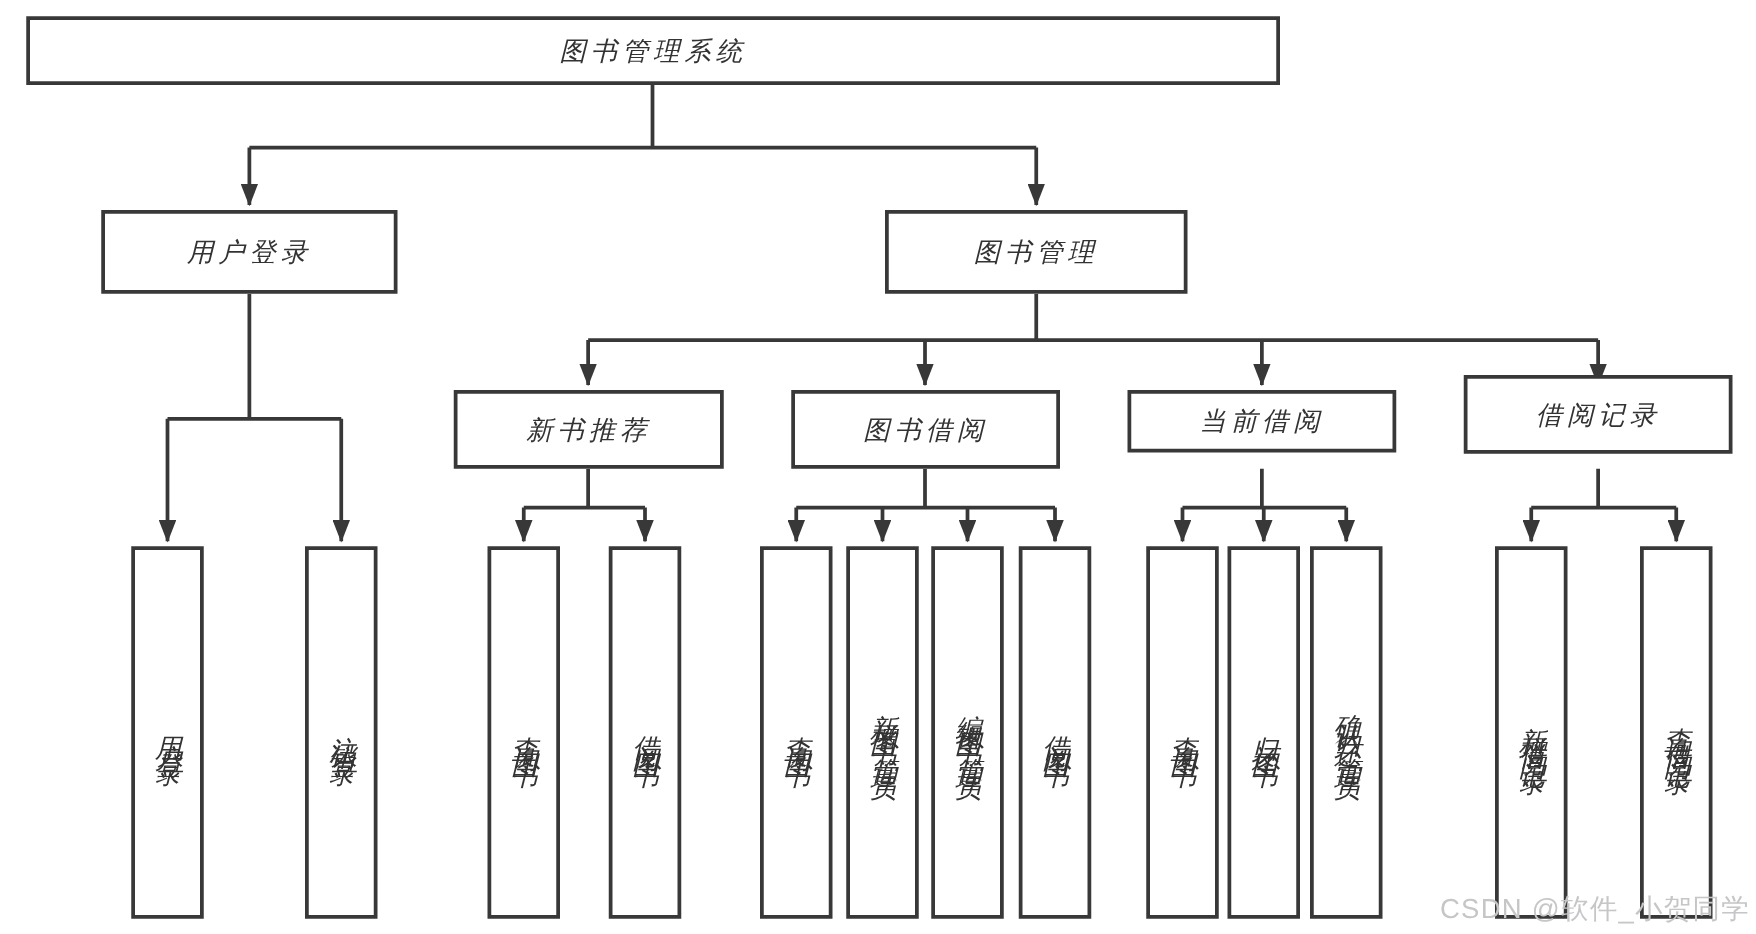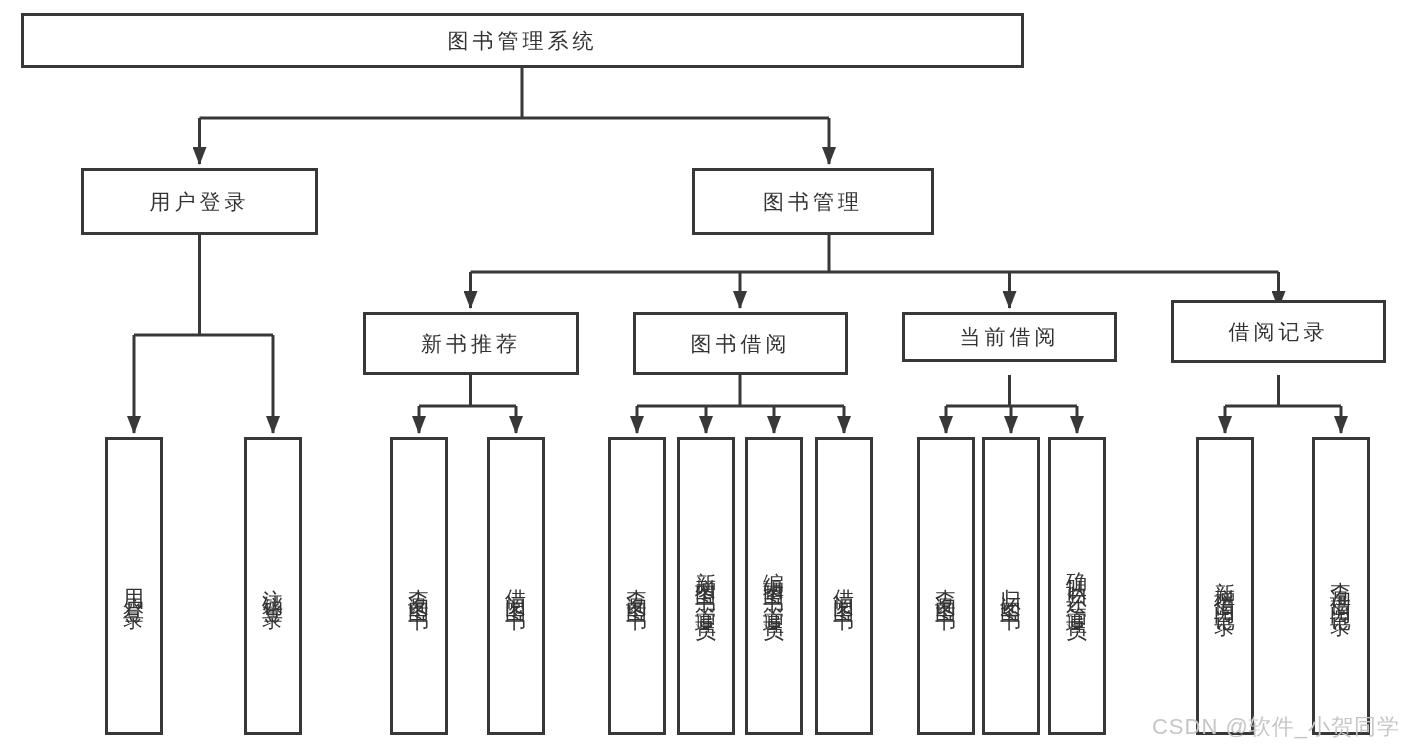--- a/index.html
+++ b/index.html
@@ -6,21 +6,21 @@
   .stage{
     position:relative;width:1405px;height:747px;overflow:hidden;
     background:#ffffff;
     font-family:"Liberation Sans","DejaVu Sans",sans-serif;
     color:#333333;
   }
   .wires{position:absolute;left:0;top:0;pointer-events:none;}
   .box{
     position:absolute;box-sizing:border-box;
     border:3px solid #383838;background:#ffffff;
-    display:flex;align-items:center;justify-content:center;
+    display:flex;align-items:center;justify-content:center;font-style:italic;
   }
   .hbox .lbl{
     font-size:21px;letter-spacing:4px;white-space:nowrap;
     color:#333333;
   }
   .vbox{top:437px;width:58px;height:298px;}
   .vbox .lbl{
     writing-mode:vertical-rl;text-orientation:mixed;
     font-size:21px;line-height:1;letter-spacing:7px;
     color:#333333;
@@ -72,21 +72,21 @@
     <line x1="1341" y1="406" x2="1341" y2="433" stroke="#383838" stroke-width="3" marker-end="url(#ah)"></line>
   </svg>
 
   <div class="box hbox" style="left:21px;top:13px;width:1003px;height:55px">
     <span class="lbl">图书管理系统</span>
   </div>
 
   <div class="box hbox" style="left:81px;top:168px;width:237px;height:67px">
     <span class="lbl">用户登录</span>
   </div>
-  <div class="box hbox" style="left:692px;top:168px;width:242px;height:67px">
+  <div class="box hbox" style="left:708px;top:168px;width:242px;height:67px">
     <span class="lbl">图书管理</span>
   </div>
 
   <div class="box hbox" style="left:633px;top:312px;width:215px;height:63px">
     <span class="lbl">图书借阅</span>
   </div>
   <div class="box hbox" style="left:363px;top:312px;width:216px;height:63px">
     <span class="lbl">新书推荐</span>
   </div>
   <div class="box hbox" style="left:902px;top:312px;width:215px;height:50px">

